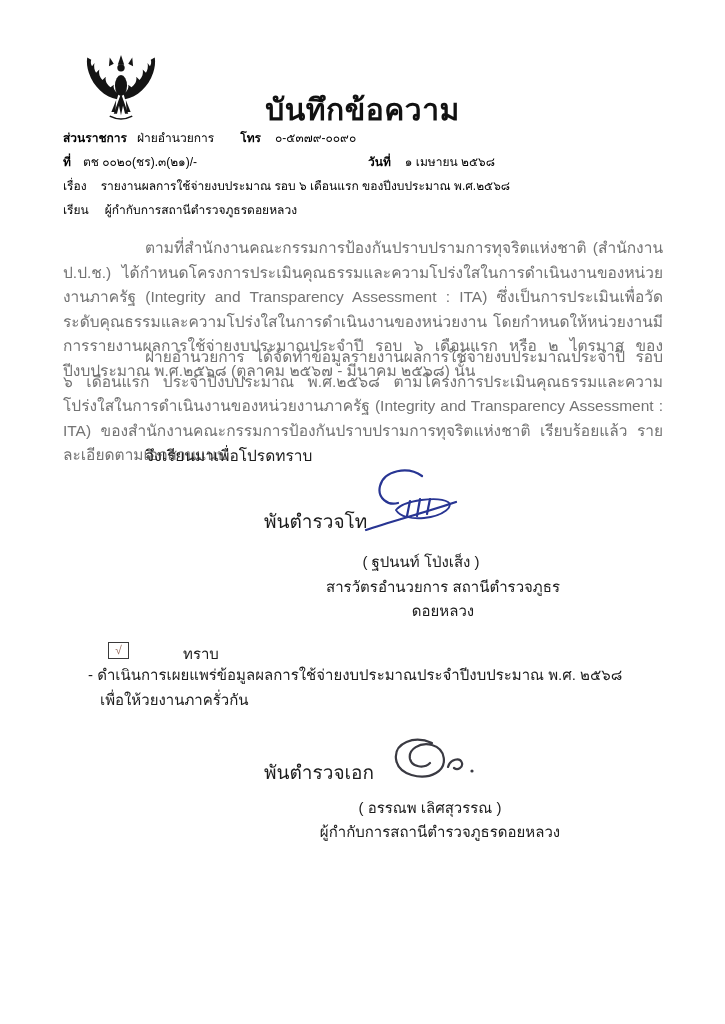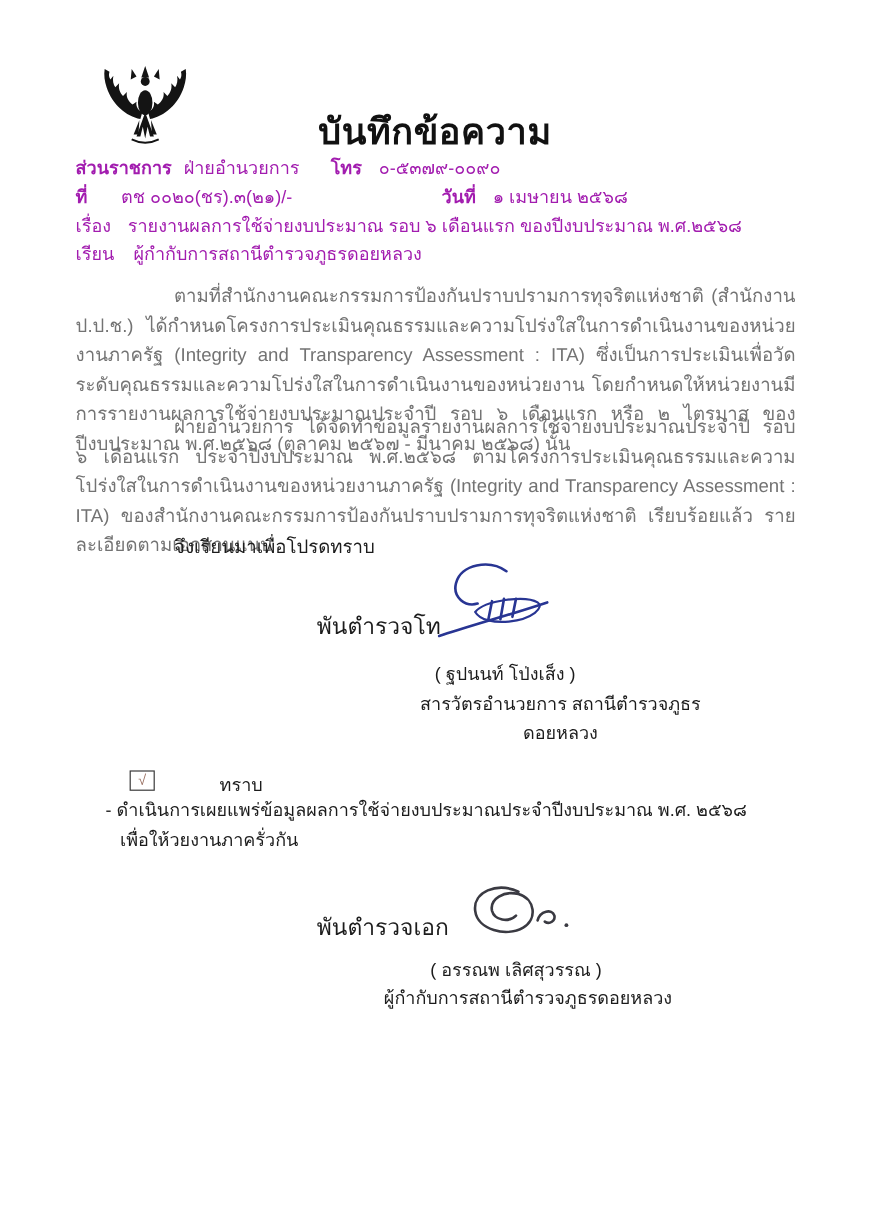--- a/index.html
+++ b/index.html
@@ -13,49 +13,49 @@
     overflow:hidden;
   }
   .abs{position:absolute;}
   .b{font-weight:bold;}
   .emblem{left:80px;top:55px;width:82px;height:74px;}
   .title{
     left:0;top:86px;width:725px;margin:0;
     text-align:center;font-size:30px;font-weight:bold;color:#111;
     letter-spacing:0.5px;
   }
-  .hline{font-size:15px;white-space:nowrap;color:#a21caf;}
+  .hline{font-size:12px;white-space:nowrap;color:#000000;}
   .l1{left:63px;top:128px;}
   .l2{left:63px;top:152px;}
   .l3{left:63px;top:176px;}
   .l4{left:63px;top:200px;}
   .sp-agency{margin-left:10px;font-weight:normal;}
   .sp-tel-label{margin-left:26px;}
   .sp-tel{margin-left:14px;font-weight:normal;}
-  .sp-ref{margin-left:28px;}
+  .sp-ref{margin-left:12px;}
   .datewrap{left:368px;top:152px;}
   .sp-date{margin-left:14px;font-weight:normal;}
   .sp-subj{margin-left:14px;}
   .sp-to{margin-left:16px;}
   .para{
     left:63px;width:600px;margin:0;
     font-size:15.5px;line-height:24.5px;
     text-align:justify;text-indent:82px;color:#737373;
   }
   .p1{top:236px;}
   .p2{top:345px;}
   .closing{left:145px;top:443px;font-size:15.5px;}
   .rank{font-size:19px;color:#1c1c1c;}
   .rank1{left:264px;top:506px;}
   .rank2{left:264px;top:757px;}
   .sig1{left:360px;top:468px;width:108px;height:70px;}
   .sig2{left:386px;top:733px;width:95px;height:58px;}
   .signame{font-size:15px;text-align:center;}
   .name1{left:296px;top:550px;width:250px;}
-  .pos1{left:342px;top:575px;width:250px;text-align:center;}
+  .pos1{left:318px;top:575px;width:250px;text-align:center;}
   .name2{left:305px;top:796px;width:250px;}
   .pos2{left:290px;top:820px;width:300px;}
   .checkbox{
     left:108px;top:642px;width:21px;height:17px;
     border:1.5px solid #3a3a3a;box-sizing:border-box;
     text-align:center;font-size:12px;line-height:14px;
     color:#9b7264;
   }
   .chk-label{left:145px;top:642px;font-size:15px;margin-left:38px;}
   .note1{left:88px;top:663px;font-size:15px;}

